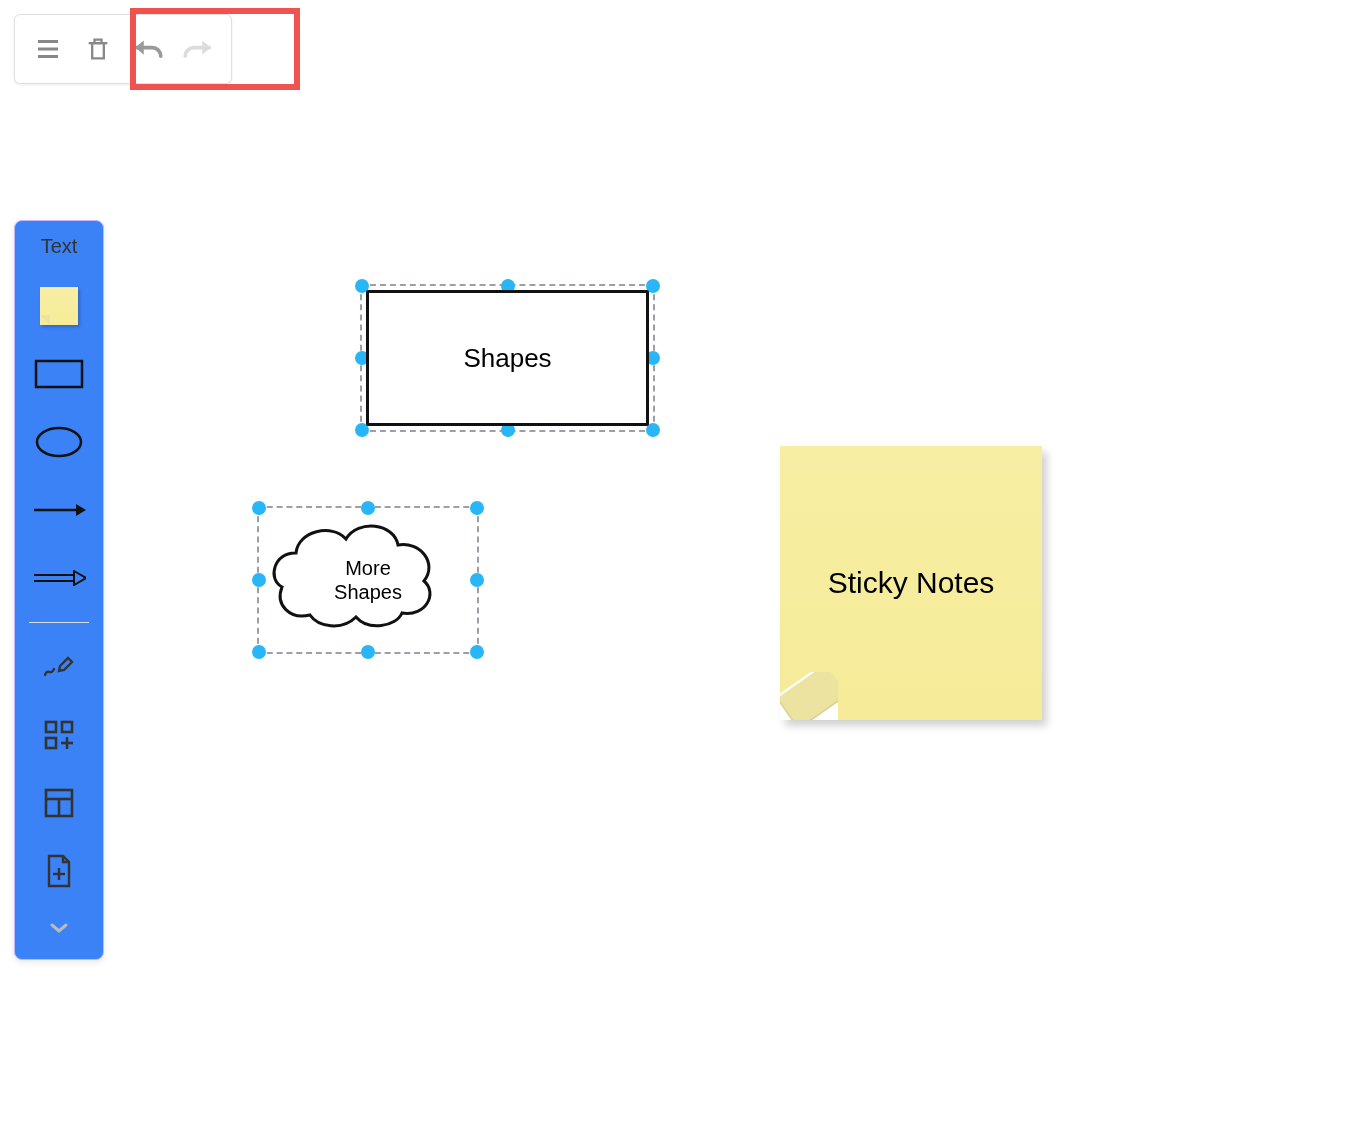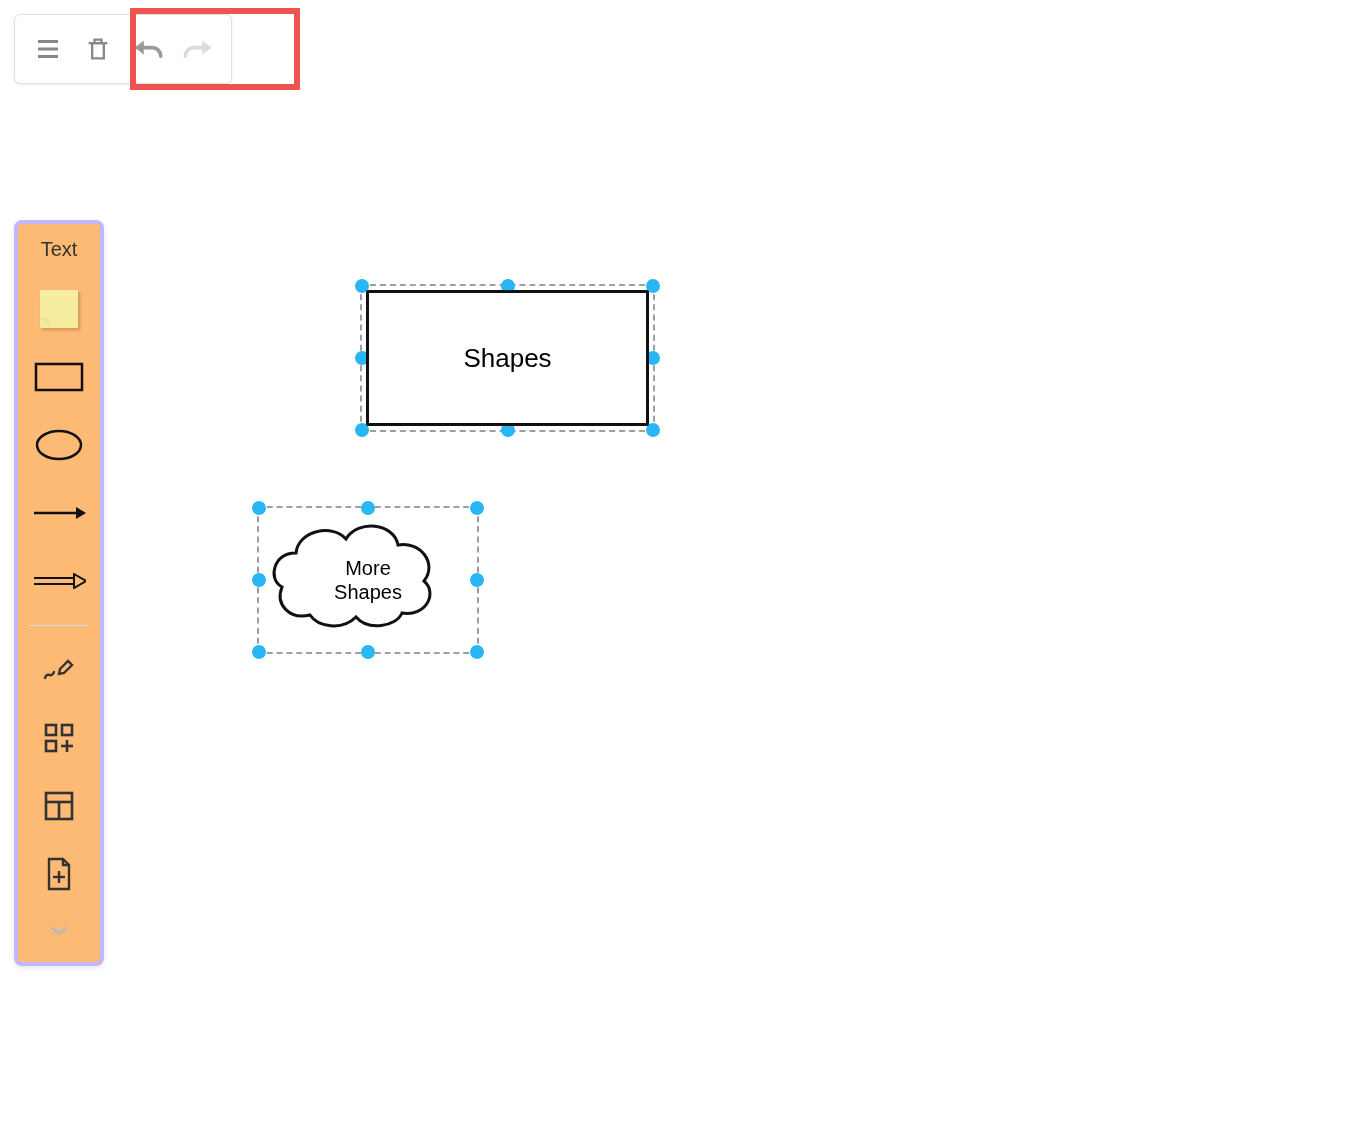--- a/index.html
+++ b/index.html
@@ -46,22 +46,22 @@
       z-index: 10;
       pointer-events: none;
     }
 
     
     .side-palette {
       position: absolute;
       top: 220px;
       left: 14px;
       width: 90px;
-      background: #fdba74;
-      border: 4px solid #c4b5fd;
+      background: #3b82f6;
+      border: 1px solid #c4b5fd;
       border-radius: 8px;
       box-shadow: 0 2px 6px rgba(0,0,0,0.10);
       padding: 14px 0 8px 0;
       display: flex;
       flex-direction: column;
       align-items: center;
     }
     .palette-label {
       font-size: 20px;
       color: #333;
@@ -317,14 +317,18 @@
   <div class="cloud-shape" style="left:270px; top:520px; width:196px; height:120px;">
     <svg width="196" height="120" viewBox="0 0 196 120" style="position:absolute; left:0; top:0;">
       <path d="M40 95c-20 5-35-10-28-28-15-8-8-35 14-34 2-22 36-30 50-14 12-20 48-16 52 6 22-4 40 18 26 36 14 12 2 36-22 32-6 14-34 18-46 4-14 14-38 10-46-2z" fill="#fff" stroke="#111" stroke-width="3"></path>
     </svg>
     <div style="position:relative;">
       <div>More</div>
       <div>Shapes</div>
     </div>
   </div>
 
+  <div class="sticky-note" style="left:780px; top:446px; width:262px; height:274px;">
+    <span>Sticky Notes</span>
+    <div class="sticky-fold"></div>
+  </div>
 
 </div>
 
 </body></html>

